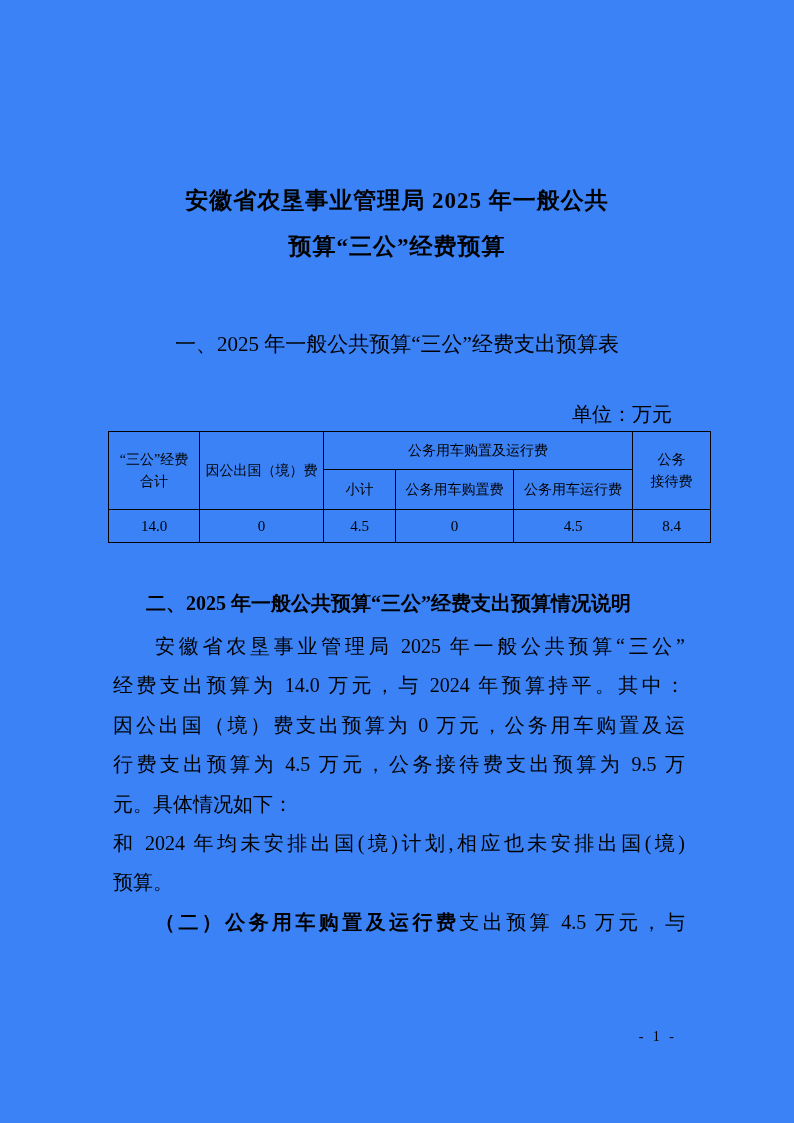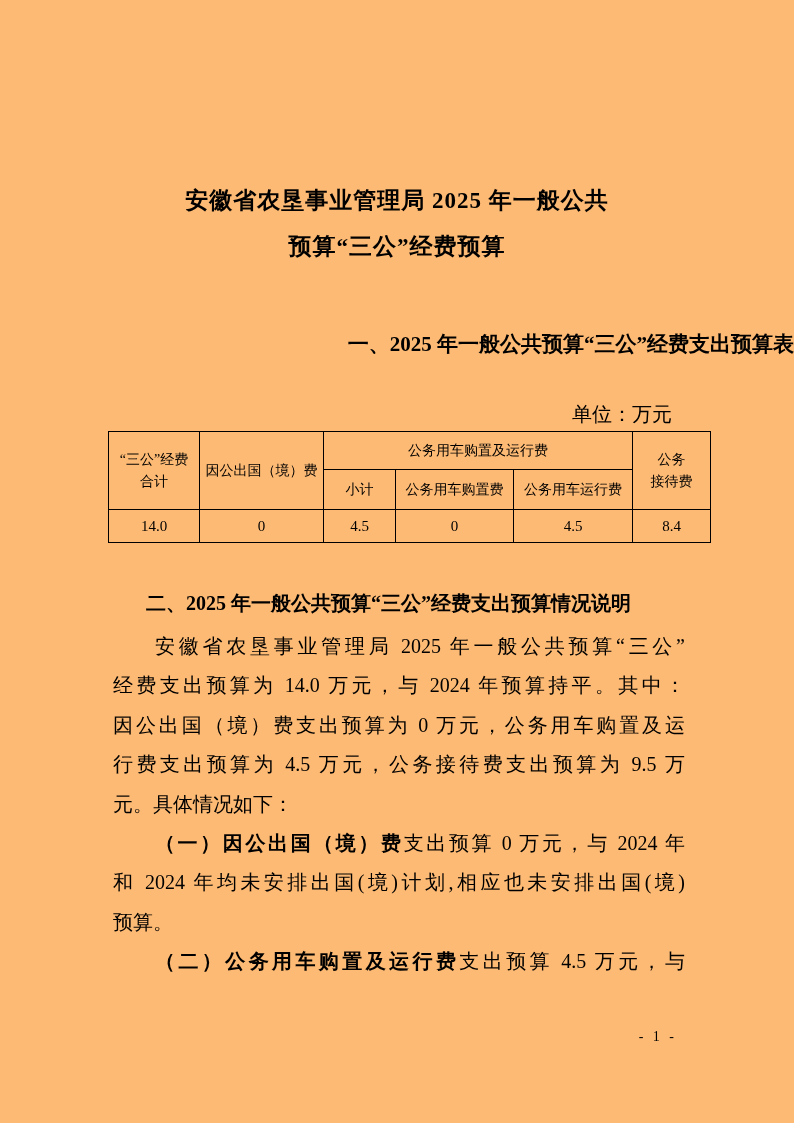--- a/index.html
+++ b/index.html
@@ -5,34 +5,34 @@
   html,body{margin:0;padding:0;}
   body{
     width:794px;height:1123px;
     background:#e8e8e8;
     font-family:"Liberation Serif","DejaVu Serif",serif;
     color:#000;
   }
   .page{
     position:relative;
     width:794px;height:1123px;
-    background:#fdba74;
+    background:#3b82f6;
     overflow:hidden;
   }
   
   .doc-title{
     position:absolute;top:178px;left:0;width:100%;
     text-align:center;font-weight:bold;
     font-size:23px;line-height:46px;
     letter-spacing:1px;
   }
   
   .sec1-heading{
     position:absolute;top:330px;left:0;width:100%;
-    text-align:right;font-weight:bold;font-size:21px;
+    text-align:center;font-weight:normal;font-size:21px;
     white-space:nowrap;
   }
   .sec2-heading{
     position:absolute;top:589px;left:105px;width:572px;
     font-weight:bold;font-size:20px;line-height:28px;
     text-indent:41px;white-space:nowrap;
   }
   
   .unit-label{
     position:absolute;top:401px;left:108px;width:602px;
@@ -132,21 +132,20 @@
   </table>
 
   <div class="sec2-heading">二、2025 年一般公共预算“三公”经费支出预算情况说明</div>
 
   <div class="body-text">
     <div class="line indent"><span>安徽省农垦事业管理局 2025 年一般公共预算“三公”</span></div>
     <div class="line"><span>经费支出预算为 14.0 万元，与 2024 年预算持平。其中：</span></div>
     <div class="line"><span>因公出国（境）费支出预算为 0 万元，公务用车购置及运</span></div>
     <div class="line"><span>行费支出预算为 4.5 万元，公务接待费支出预算为 9.5 万</span></div>
     <div class="line para-end"><span>元。具体情况如下：</span></div>
-    <div class="line indent"><span class="run-bold">（一）因公出国（境）费</span><span>支出预算 0 万元，与 2024 年</span></div>
     <div class="line"><span>和 2024 年均未安排出国(境)计划,相应也未安排出国(境)</span></div>
     <div class="line para-end"><span>预算。</span></div>
     <div class="line indent"><span class="run-bold">（二）公务用车购置及运行费</span><span>支出预算 4.5 万元，与</span></div>
   </div>
 
   <div class="page-number">- 1 -</div>
 
 </div>
 
 </body></html>

